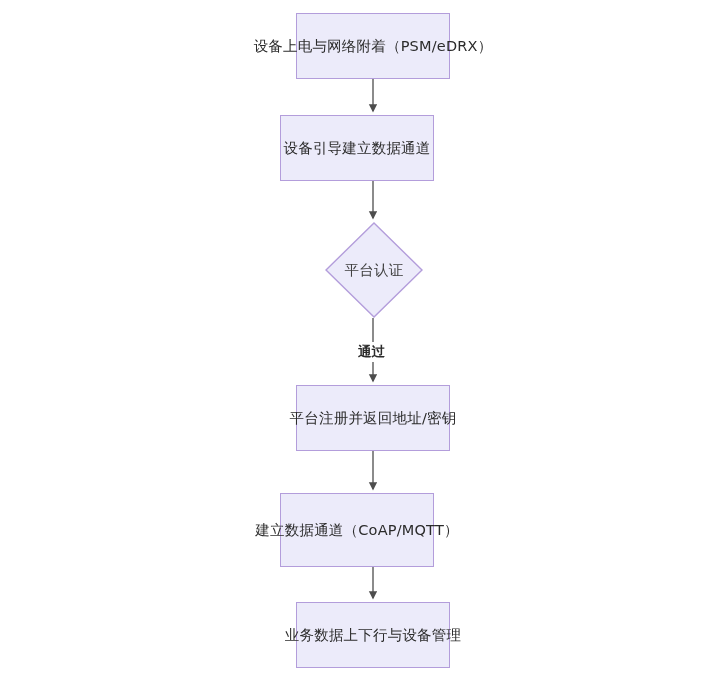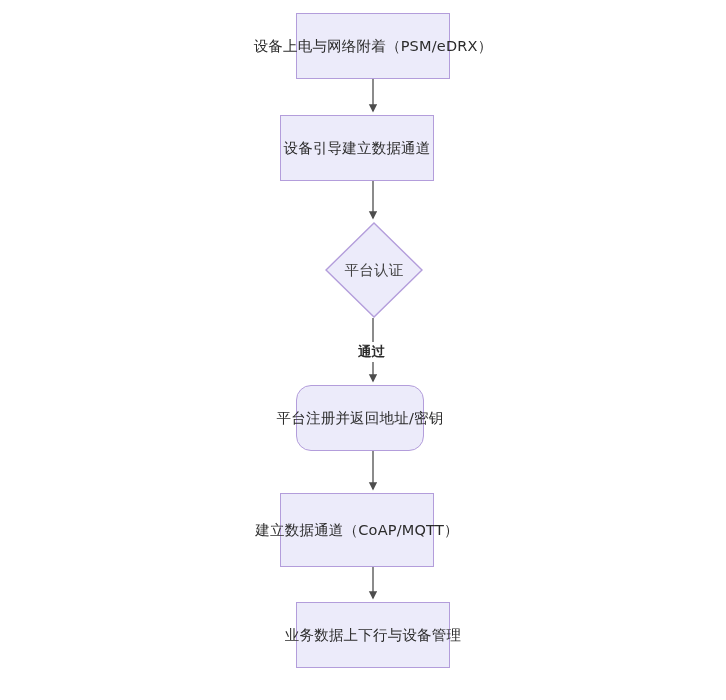--- a/index.html
+++ b/index.html
@@ -130,21 +130,21 @@
     <svg class="diamond-shape" viewBox="0 0 98 96" xmlns="http://www.w3.org/2000/svg" preserveAspectRatio="none">
       <polygon points="49,1 97,48 49,95 1,48" fill="#ecebfa" stroke="#b39ddb" stroke-width="1.4"></polygon>
     </svg>
     <div class="diamond-label">
       <span class="line">平台认证</span>
     </div>
   </div>
 
   <div class="edge-label" style="left:355px; top:342px;">通过</div>
 
-  <div class="node" style="left:296px; top:385px; width:128px; height:66px;border-radius:15px;">
+  <div class="node" style="left:296px; top:385px; width:154px; height:66px;">
     <span class="line">平台注册</span>
     <span class="line">并返回地址/密钥</span>
   </div>
 
   <div class="node" style="left:280px; top:493px; width:154px; height:74px;">
     <span class="line">建立数据通道</span>
     <span class="line">（CoAP/MQTT）</span>
   </div>
 
   <div class="node" style="left:296px; top:602px; width:154px; height:66px;">

